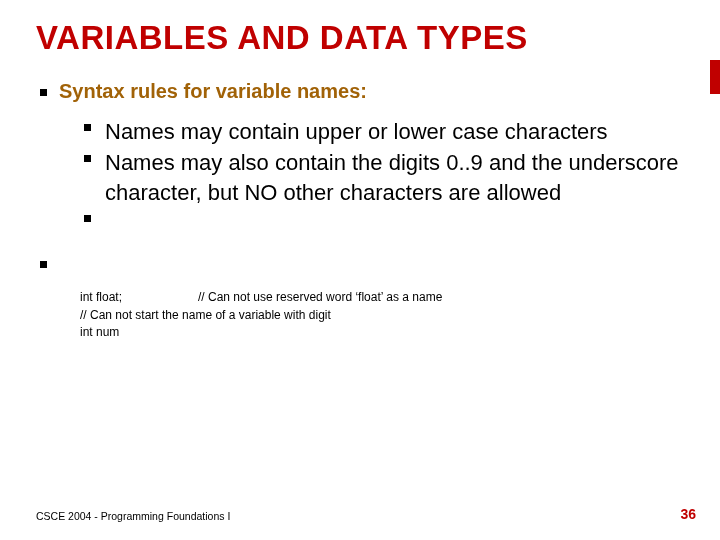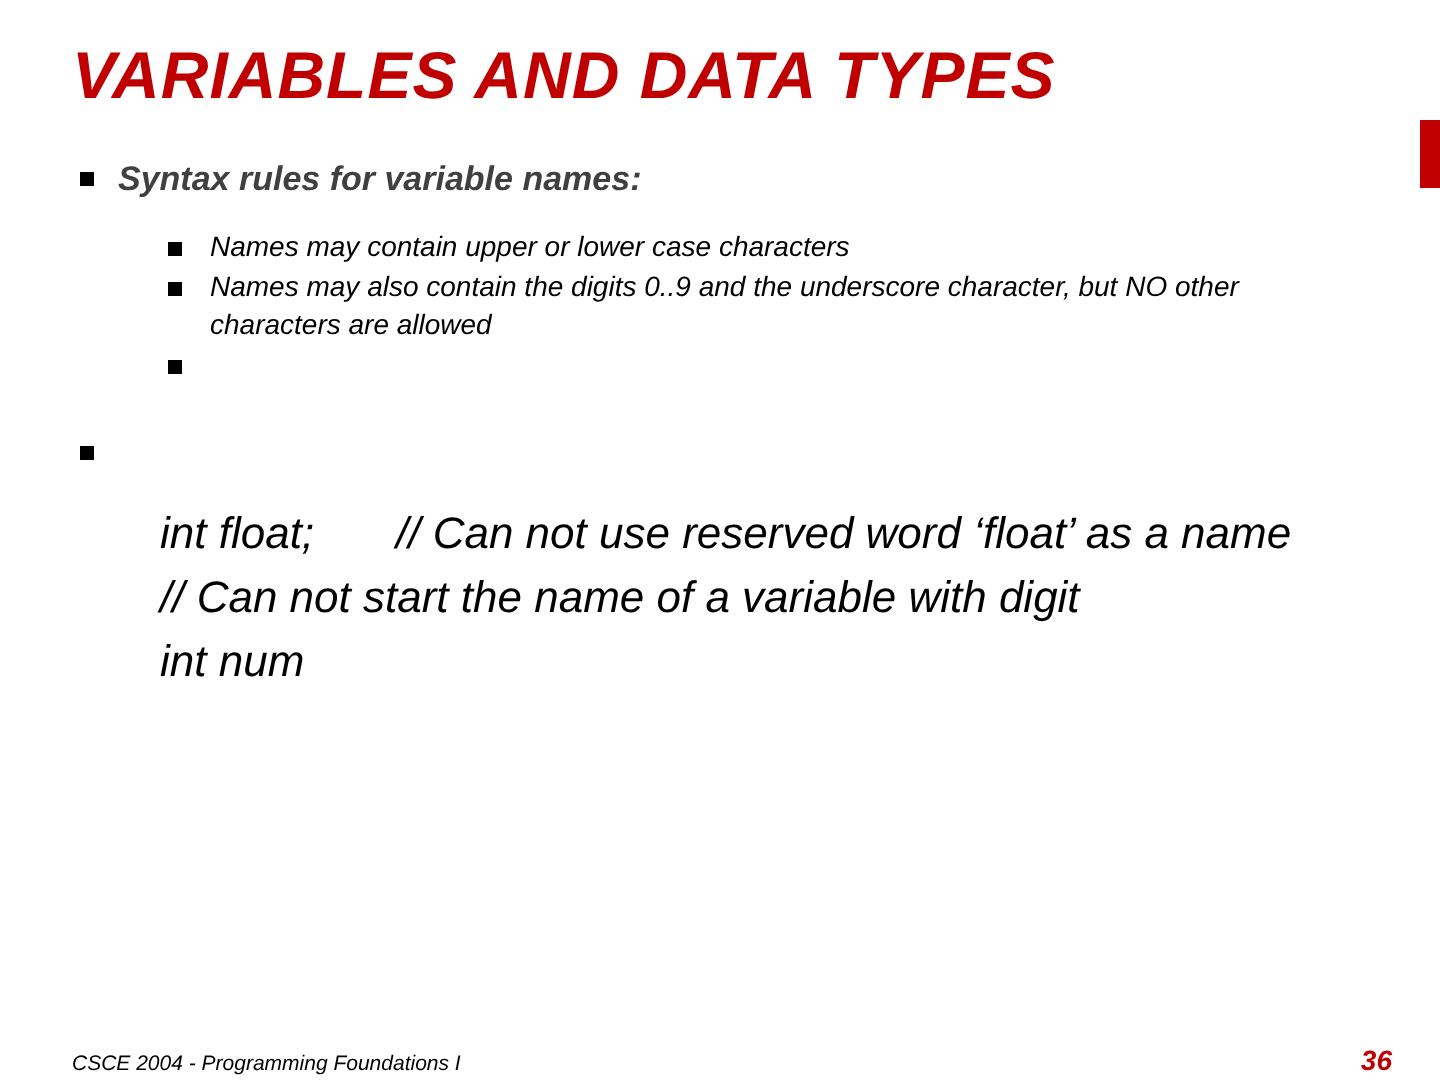--- a/index.html
+++ b/index.html
@@ -9,94 +9,93 @@
     font-family: Arial, Helvetica, sans-serif;
     background: #ffffff;
     position: relative;
     overflow: hidden;
   }
   .slide {
     width: 100%;
     height: 100%;
     padding: 20px 36px 16px 36px;
     position: relative;
-    font-style: italic;
   }
   .title {
     font-size: 33px;
     font-weight: 900;
     color: #c00000;
     line-height: 1.1;
     letter-spacing: 0.5px;
     margin-bottom: 24px;
     font-stretch: condensed;
   }
   .accent-bar {
     position: absolute;
     top: 60px;
     right: 0;
     width: 10px;
     height: 34px;
     background: #c00000;
   }
   .section-head {
-    font-size: 17px;
+    font-size: 20px;
     font-weight: 700;
-    color: #404040;
+    color: #a16207;
     margin-bottom: 14px;
     padding-left: 4px;
   }
   .section-head .bullet {
     display: inline-block;
     width: 7px;
     height: 7px;
     background: #000;
     margin-right: 12px;
     vertical-align: 2px;
   }
   .sub-list {
     margin-left: 48px;
     margin-bottom: 30px;
   }
   .sub-item {
-    font-size: 14px;
+    font-size: 22px;
     color: #000;
     line-height: 1.35;
     margin-bottom: 1px;
     display: flex;
   }
   .sub-item .bullet {
     display: inline-block;
     width: 7px;
     height: 7px;
     min-width: 7px;
     background: #000;
     margin-right: 14px;
     margin-top: 7px;
   }
   .code-block {
     margin-left: 44px;
     margin-top: 14px;
   }
   .code-row {
     display: flex;
-    font-size: 22px;
+    font-size: 12px;
     color: #000;
     line-height: 1.45;
   }
   .code-decl {
     width: 118px;
     white-space: pre;
   }
   .code-comment {
     flex: 1;
   }
   .footer {
     position: absolute;
-    bottom: 2px;
+    bottom: 18px;
     left: 36px;
     right: 24px;
     display: flex;
     justify-content: space-between;
     align-items: flex-end;
   }
   .footer-text {
     font-size: 10.5px;
     color: #000;
   }

